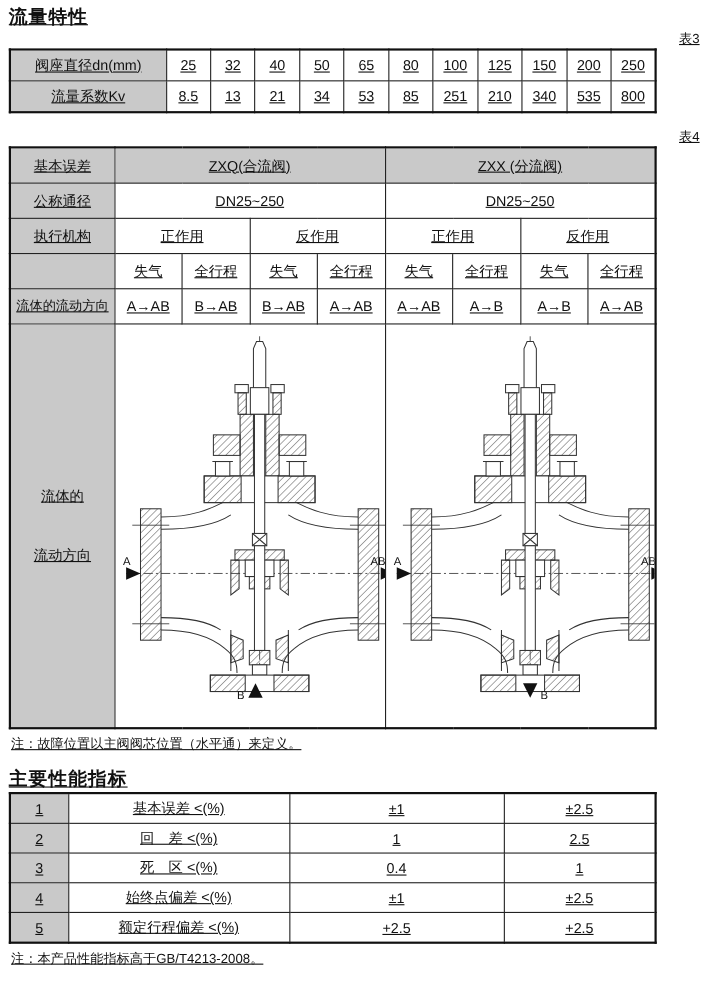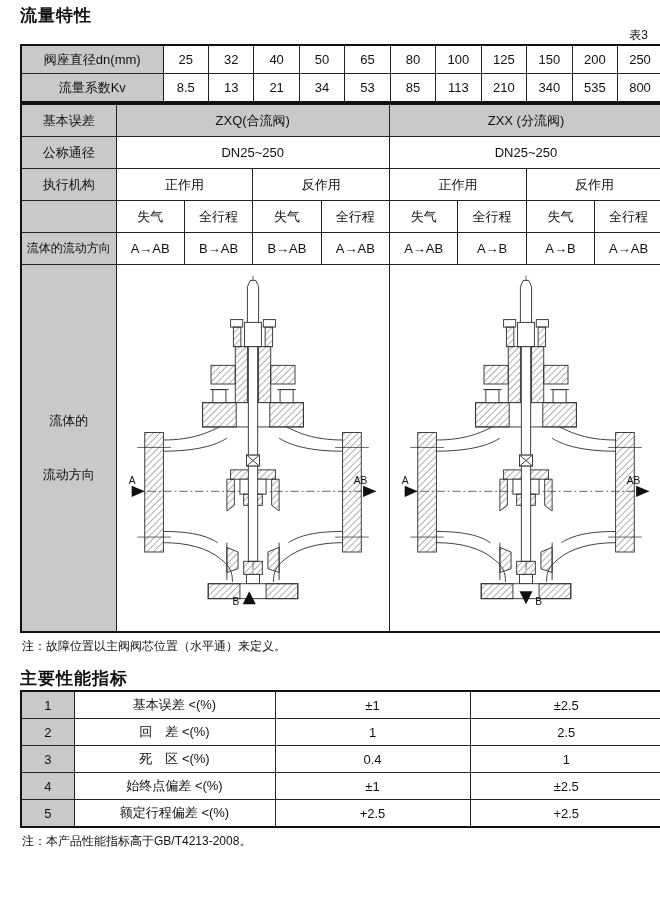--- a/index.html
+++ b/index.html
@@ -1,24 +1,24 @@
 <!DOCTYPE html>
 <html><head>
 <meta charset="utf-8">
 <style>
   html,body{margin:0;padding:0;background:#fff;}
   body{
     width:660px;height:914px;
     font-family:"Liberation Sans","DejaVu Sans",sans-serif;
     color:#111;-webkit-font-smoothing:antialiased;
   }
-  .page{box-sizing:border-box;width:660px;height:914px;padding:5px 8px 0 20px;overflow:hidden;}
+  .page{box-sizing:border-box;width:660px;height:914px;padding:5px 8px 0 8px;overflow:hidden;text-decoration:underline;}
   .sec-title{font-size:17px;font-weight:bold;margin:0;line-height:22px;letter-spacing:1px;}
-  .tbl-label{text-align:right;font-size:12px;line-height:14px;margin:1px 4px 2px 0;}
-  table{border-collapse:collapse;width:644px;table-layout:fixed;border:2px solid #111;}
+  .tbl-label{text-align:right;font-size:12px;line-height:14px;margin:1px 16px 2px 0;}
+  table{border-collapse:collapse;width:589px;table-layout:fixed;border:2px solid #111;}
   th,td{border:1px solid #222;text-align:center;vertical-align:middle;
         font-size:13px;font-weight:normal;padding:0 1px;overflow:hidden;}
   .gray{background:#c9c9c9;}
   .t3 td,.t3 th{height:27px;}
   .t4 .hrow th,.t4 .hrow td{height:31px;}
   .t4 .diagram-cell{height:366px;background:#fff;vertical-align:middle;padding:0;}
   .t4 .big-head{font-size:13px;}
   .big-head .ln{display:block;line-height:16px;}
   .big-head .ln+.ln{margin-top:38px;}
   .t5 th,.t5 td{height:26px;}
@@ -136,29 +136,30 @@
       <td>250</td>
     </tr>
     <tr>
       <th class="gray">流量系数Kv</th>
       <td>8.5</td>
       <td>13</td>
       <td>21</td>
       <td>34</td>
       <td>53</td>
       <td>85</td>
-      <td>113</td>
+      <td>251</td>
       <td>210</td>
       <td>340</td>
       <td>535</td>
       <td>800</td>
     </tr>
   </tbody>
     </table>
 
+  <div class="tbl-label mt14">表4</div>
 
   <table class="t4">
     <colgroup>
         <col style="width:95px">
       </colgroup>
     <tbody>
         <tr class="hrow">
       <th class="gray">基本误差</th>
       <td class="gray" colspan="4">ZXQ(合流阀)</td>
       <td class="gray" colspan="4">ZXX (分流阀)</td>

